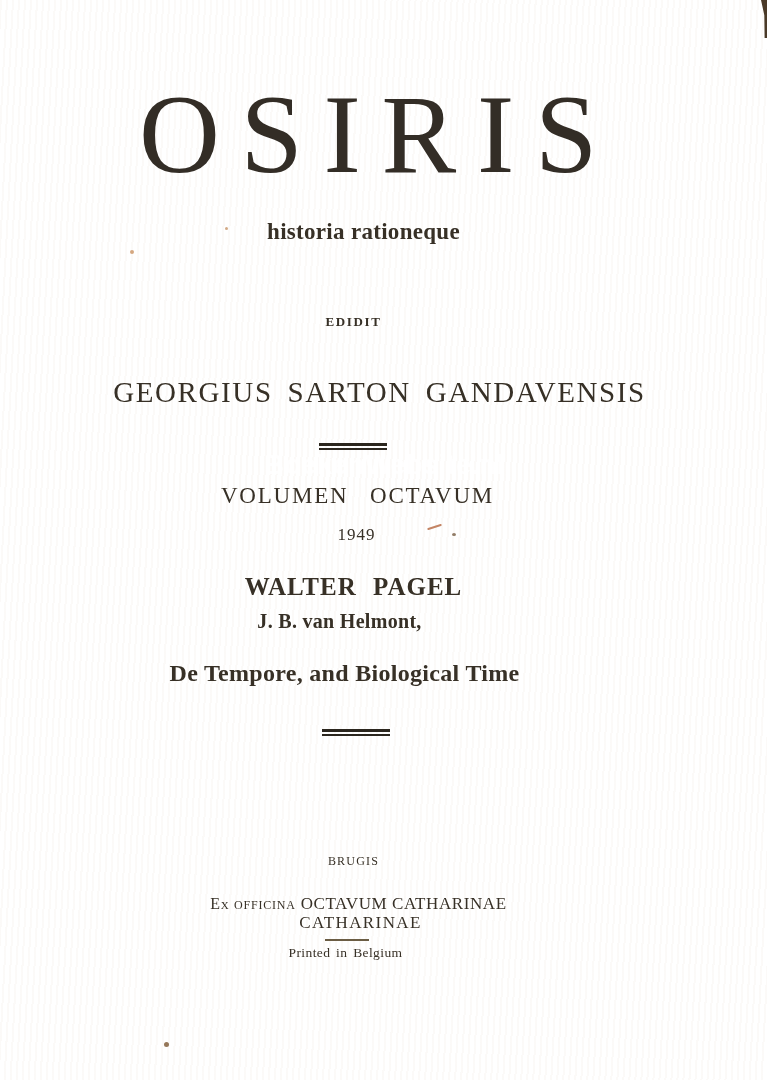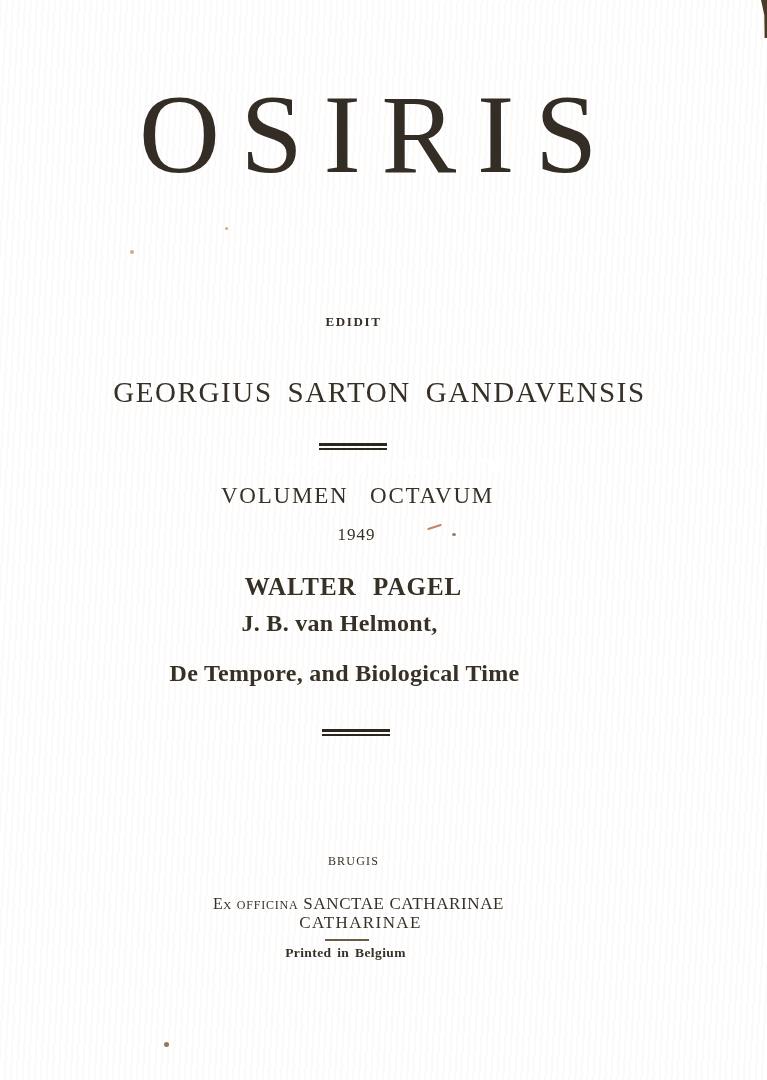--- a/index.html
+++ b/index.html
@@ -41,29 +41,29 @@
   .divider1 { top: 443px; }
   .divider2 { top: 729px; --dx: -28px; }
   .watermark {
     top: 450px; font-family: "Liberation Sans", "DejaVu Sans", sans-serif;
     font-size: 27px; font-weight: 700; letter-spacing: .5px;
     color: rgba(255,255,255,.8); filter: blur(.4px); --dx: 1px;
   }
   .volumen { top: 483px; font-size: 23px; letter-spacing: 1.8px; word-spacing: 14px; --dx: -26px; }
   .year { top: 525px; font-size: 17px; letter-spacing: 1px; font-variant-numeric: oldstyle-nums; --dx: -27px; }
   .author { top: 573px; font-size: 25px; font-weight: 700; letter-spacing: 1px; word-spacing: 9px; --dx: -30px; }
-  .work1 { top: 610px; font-size: 24px; font-weight: 700; letter-spacing: .3px; --dx: -44px; }
+  .work1 { top: 610px; font-size: 20px; font-weight: 700; letter-spacing: .3px; --dx: -44px; }
   .work2 { top: 660px; font-size: 24px; font-weight: 700; letter-spacing: .3px; --dx: -39px; }
   .brugis { top: 854px; font-size: 12px; letter-spacing: 1.2px; --dx: -30px; }
   .press { top: 894px; font-size: 17px; letter-spacing: .6px; --dx: -25px; }
   .press .ex { font-size: 16px; font-variant: small-caps; }
   .press .officina { font-size: 12px; letter-spacing: .8px; }
   .roman { top: 913px; font-size: 17px; letter-spacing: 1.4px; --dx: -23px; }
   .small-rule { top: 939px; width: 44px; height: 1.5px; background: #6b5d44; --dx: -37px; }
-  .printed { top: 945px; font-size: 13.5px; font-weight: 700; letter-spacing: .4px; word-spacing: 2px; --dx: -38px; }
+  .printed { top: 945px; font-size: 13.5px; font-weight: 400; letter-spacing: .4px; word-spacing: 2px; --dx: -38px; }
   .corner-sliver {
     position: absolute; top: 0; right: 0; width: 6px; height: 38px;
     background: #4a3a28; clip-path: polygon(100% 0, 0 0, 55% 40%, 60% 100%, 100% 100%);
   }
   .scratch {
     position: absolute; left: 427px; top: 526px; width: 15px; height: 2px;
     background: #b5663f; border-radius: 2px; transform: rotate(-18deg); opacity: .8;
   }
   .scratch-dot { position: absolute; left: 452px; top: 533px; width: 4px; height: 3px; background: #6e5136; border-radius: 50%; opacity: .75; }
   .speck-a { position: absolute; left: 164px; top: 1042px; width: 5px; height: 5px; background: #7a5530; border-radius: 50%; opacity: .8; }
@@ -73,20 +73,21 @@
 </head>
 <body>
 
 <div class="paper"></div>
 <div class="texture"></div>
 <div class="corner-sliver"></div>
 
 <div class="blk title">OSIRIS</div>
 
 <div class="blk subtitle">
+  <div>historia rationeque</div>
 </div>
 
 <div class="blk edidit">EDIDIT</div>
 <div class="blk editor">GEORGIUS SARTON GANDAVENSIS</div>
 
 <div class="blk divider divider1">
   <div class="rule-top"></div>
   <div class="rule-bottom"></div>
 </div>
 
@@ -104,21 +105,21 @@
 <div class="blk divider divider2">
   <div class="rule-top"></div>
   <div class="rule-bottom"></div>
 </div>
 
 <div class="blk brugis">BRUGIS</div>
 
 <div class="blk press">
   <span class="ex">Ex</span>
   <span class="officina">OFFICINA</span>
-  <span>SANCTAE CATHARINAE</span>
+  <span>OCTAVUM CATHARINAE</span>
 </div>
 
 <div class="blk roman">CATHARINAE</div>
 <div class="blk small-rule"></div>
 <div class="blk printed">Printed in Belgium</div>
 
 <div class="speck-a"></div>
 <div class="speck-b"></div>
 <div class="speck-c"></div>
 

